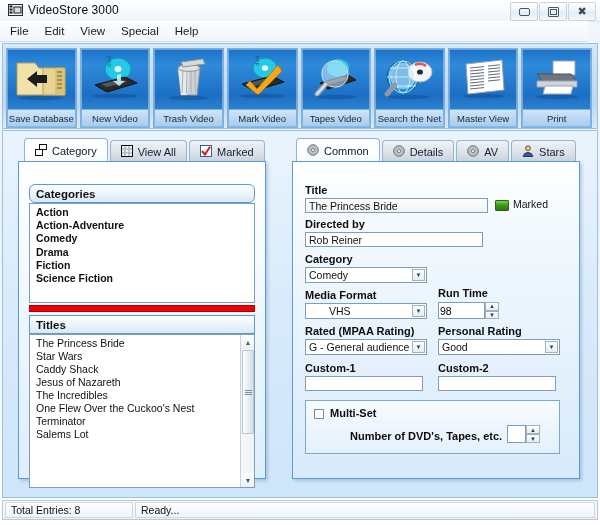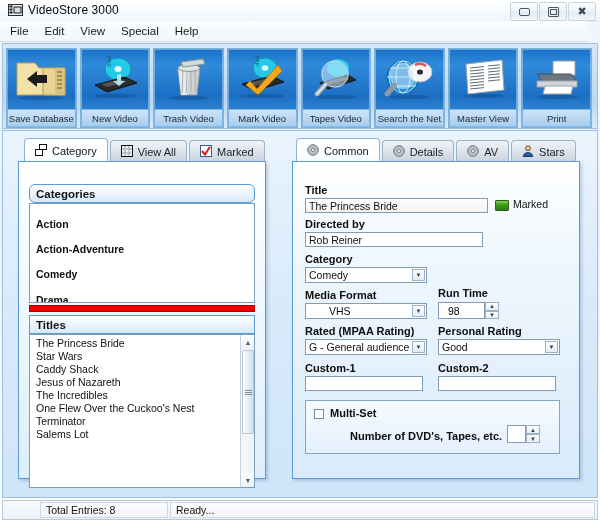--- a/index.html
+++ b/index.html
@@ -128,21 +128,21 @@
     display:flex;align-items:center;padding-left:6px;
     font-size:11.5px;font-weight:bold;color:#111;
   }
   .listbox{
     background:#ffffff;border:1px solid #7f9db9;box-sizing:border-box;
     overflow:hidden;position:relative;
   }
   .listbox .item{
     font-size:10.5px;color:#101010;line-height:13px;padding-left:6px;white-space:nowrap;
   }
-  .cat-items .item{font-weight:bold;font-size:10.5px;line-height:13.2px;margin-top:12px;}
+  .cat-items .item{font-weight:bold;font-size:10.5px;line-height:13.2px;}
   .redbar{height:7px;background:#ef0000;border:1px solid #b00000;box-sizing:border-box;}
 
   .vscroll{
     position:absolute;right:0;top:0;bottom:0;width:14px;
     background:linear-gradient(90deg,#f4f8fb,#eef3f8);
     border-left:1px solid #c3d2de;box-sizing:border-box;
   }
   .vscroll .arrow{
     height:14px;width:14px;display:flex;align-items:center;justify-content:center;
     background:linear-gradient(180deg,#fdfefe,#eaf1f7);
@@ -180,21 +180,21 @@
   }
   .combo .arrowbox{
     position:absolute;right:1px;top:1px;width:13px;height:12px;
     background:linear-gradient(180deg,#fdfefe,#e4ebf2);
     border:1px solid #9fb2c3;box-sizing:border-box;
     display:flex;align-items:center;justify-content:center;
     font-size:6px;color:#33404c;
   }
   .spin{
     position:relative;height:17px;border:1px solid #7f9db9;box-sizing:border-box;
-    background:#fff;display:flex;align-items:center;padding-left:9px;font-size:10.5px;
+    background:#fff;display:flex;align-items:center;padding-left:1px;font-size:10.5px;
   }
   .spinbtns{
     position:absolute;right:-15px;top:-1px;width:14px;height:17px;
     display:flex;flex-direction:column;
   }
   .spinbtns div{
     flex:1;border:1px solid #9fb2c3;box-sizing:border-box;
     background:linear-gradient(180deg,#fdfefe,#e6edf4);
     display:flex;align-items:center;justify-content:center;font-size:6px;color:#33404c;
   }
@@ -209,21 +209,21 @@
   }
   .chk{
     width:10px;height:10px;border:1px solid #6d8da9;background:#fff;box-sizing:border-box;
     display:inline-block;vertical-align:middle;
   }
 
   
   .statusbar{
     position:absolute;left:2px;top:500px;width:596px;height:20px;
     background:linear-gradient(180deg,#f7f9fb 0%,#eef2f6 100%);
-    border:1px solid #b9c8d6;box-sizing:border-box;display:flex;align-items:center;padding-left:35px;
+    border:1px solid #b9c8d6;box-sizing:border-box;display:flex;align-items:center;
   }
   .statcell{
     height:16px;margin:1px 0 1px 2px;border:1px solid #cbd7e2;box-sizing:border-box;
     display:flex;align-items:center;padding-left:5px;font-size:10.5px;color:#111;
     background:linear-gradient(180deg,#fbfcfe,#f2f5f9);
   }
 </style>
 </head>
 <body>
 

